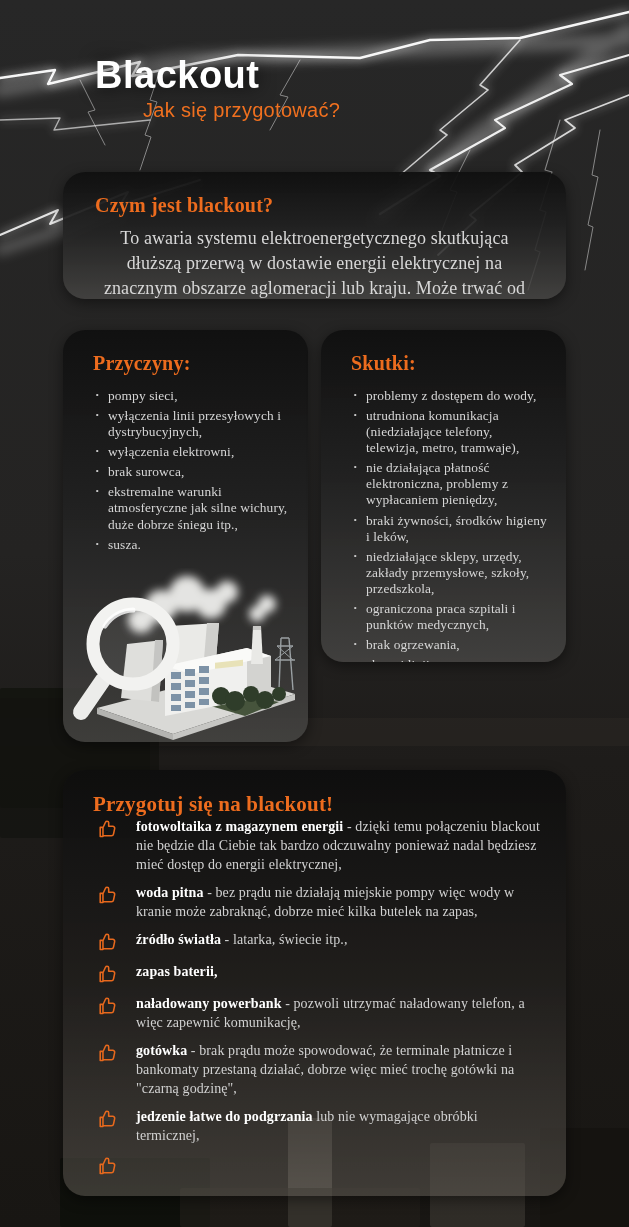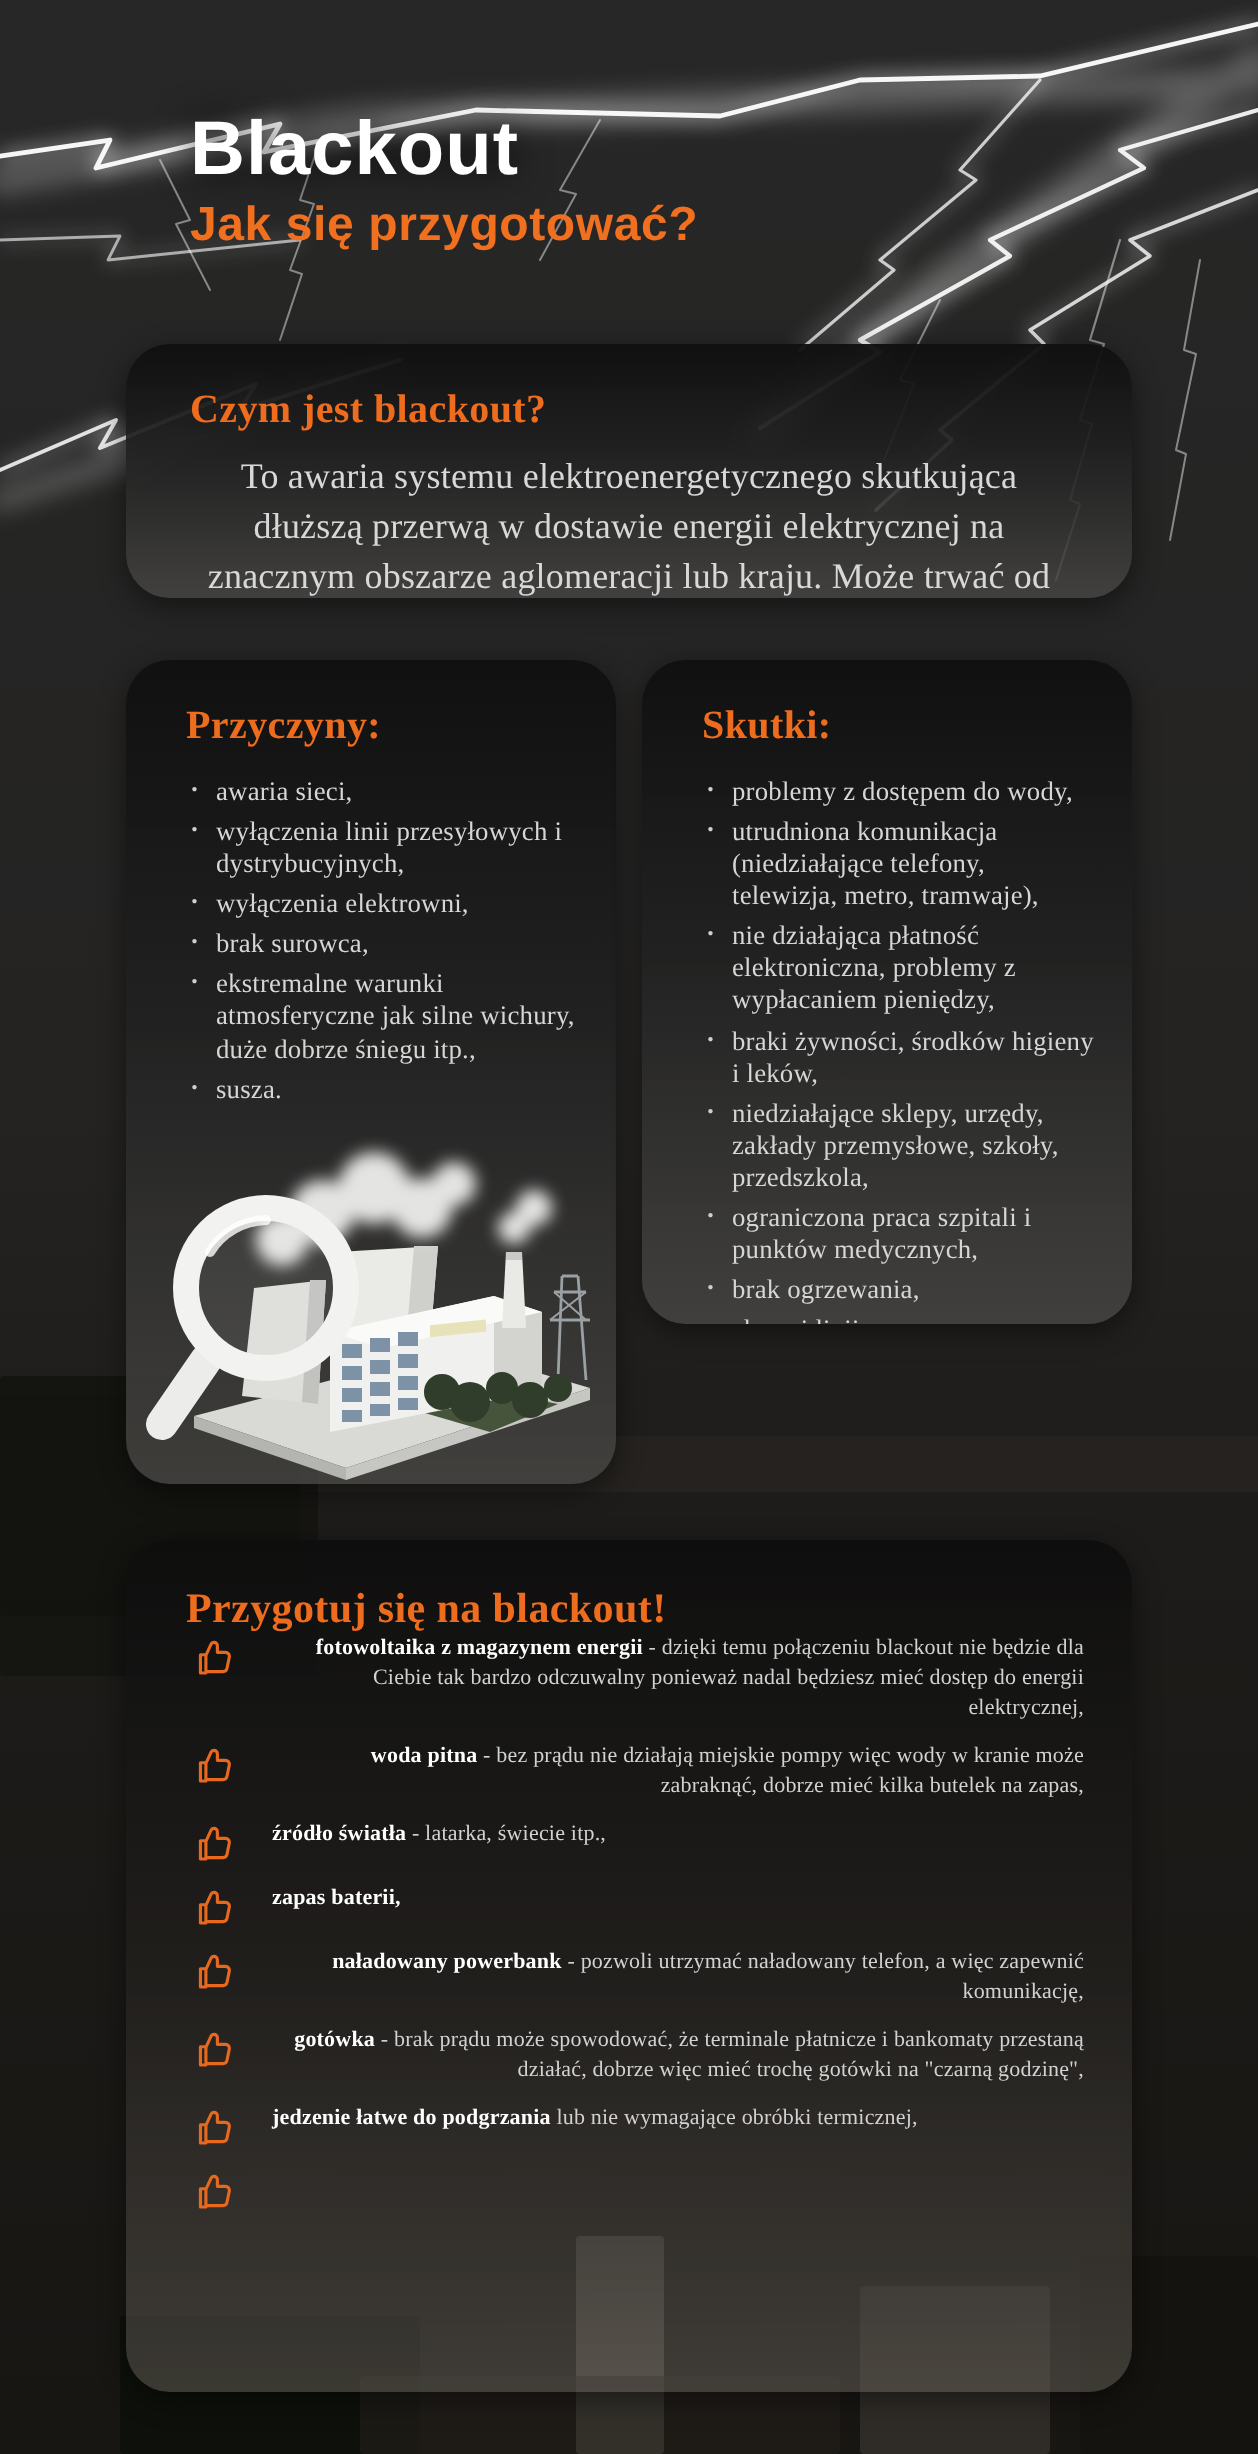--- a/index.html
+++ b/index.html
@@ -32,21 +32,21 @@
   
   .lightning { position: absolute; left: 0; top: 0; width: 629px; height: 340px; pointer-events: none; }
   .bolt  { stroke: #ffffff; fill: none; stroke-linecap: round; stroke-linejoin: round; }
   .glow  { filter: drop-shadow(0 0 5px rgba(255,255,255,.9)); }
   .haze  { filter: blur(6px); }
 
   
   .header { position: absolute; left: 95px; top: 56px; }
   .title { color: #ffffff; font-size: 38px; font-weight: 800; letter-spacing: .5px; line-height: 1.05; margin: 0;
            text-shadow: 0 0 18px rgba(0,0,0,.8); }
-  .subtitle { color: #f0701f; font-size: 24px; font-weight: 700; letter-spacing: .3px; margin-top: 3px; }
+  .subtitle { color: #f0701f; font-size: 20px; font-weight: 400; letter-spacing: .3px; margin-top: 3px; margin-left: 48px; }
 
   
   .card {
     position: absolute; border-radius: 22px; overflow: hidden;
     background: linear-gradient(180deg, rgba(16,16,16,.97) 0%, rgba(34,34,34,.92) 45%, rgba(72,71,69,.82) 100%);
     box-shadow: 0 4px 14px rgba(0,0,0,.45);
     font-family: Liberation Serif, serif;
   }
   .card-heading { color: #ed6c1e; font-weight: 800; margin: 0; letter-spacing: .2px; }
 
@@ -62,21 +62,21 @@
   ul.bullets li { position: relative; margin-bottom: 4px; letter-spacing: .1px; }
   ul.bullets li::before { content: "·"; position: absolute; left: -13px; top: -1px; font-weight: 800; color: #cfcfcf; }
 
   .illustration { position: absolute; left: 6px; bottom: 2px; width: 232px; height: 172px; }
 
   .card-prepare { left: 63px; top: 770px; width: 503px; height: 426px; padding: 22px 24px 0 30px;
     background: linear-gradient(180deg, rgba(14,14,14,.94) 0%, rgba(33,31,29,.88) 50%, rgba(96,91,84,.55) 100%); }
   .card-prepare .card-heading { font-size: 21px; }
   .prep-item { display: flex; align-items: flex-start; margin-bottom: 9px; }
   .thumb { flex: 0 0 22px; margin: 1px 17px 0 4px; }
-  .prep-text { color: #d2d2d2; font-size: 11px; line-height: 1.36; letter-spacing: .1px; text-align: right; }
+  .prep-text { color: #d2d2d2; font-size: 14px; line-height: 1.36; letter-spacing: .1px; }
   .prep-text .lead { color: #ffffff; font-weight: 800; }
 </style>
 </head>
 <body>
 
 <div class="poster">
 
   <div class="bg-photo">
     <div class="strip"></div>
     <div class="bg-shape s1"></div>
@@ -118,21 +118,21 @@
   </header>
 
   <section class="card card-what">
     <h2 class="card-heading">Czym jest blackout?</h2>
     <p>To awaria systemu elektroenergetycznego skutkująca dłuższą przerwą w dostawie energii elektrycznej na znacznym obszarze aglomeracji lub kraju. Może trwać od kilku godzin do nawet kilku dni.</p>
   </section>
 
   <section class="card card-causes">
     <h2 class="card-heading">Przyczyny:</h2>
     <ul class="bullets">
-      <li>awaria sieci,</li>
+      <li>pompy sieci,</li>
       <li>wyłączenia linii przesyłowych i dystrybucyjnych,</li>
       <li>wyłączenia elektrowni,</li>
       <li>brak surowca,</li>
       <li>ekstremalne warunki atmosferyczne jak silne wichury, duże dobrze śniegu itp.,</li>
       <li>susza.</li>
     </ul>
 
     <svg class="illustration" viewBox="0 0 232 172" aria-hidden="true">
       <defs>
         <filter id="smoke" x="-50%" y="-50%" width="200%" height="200%">

